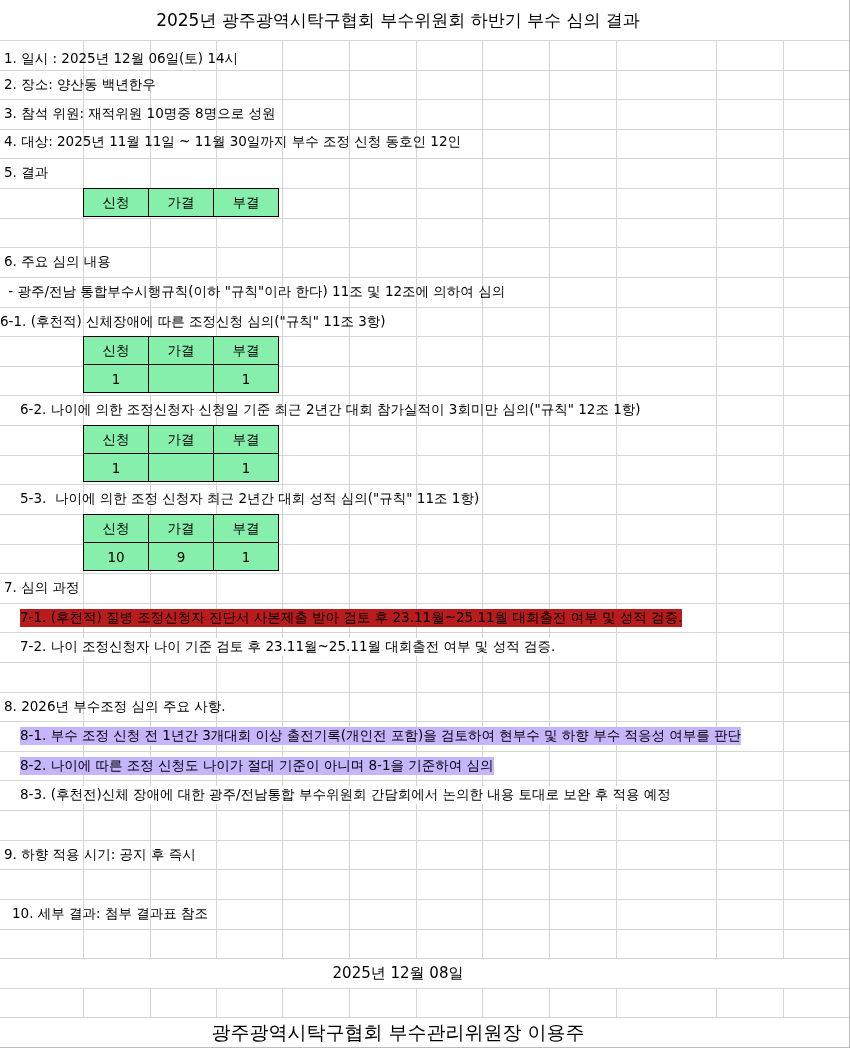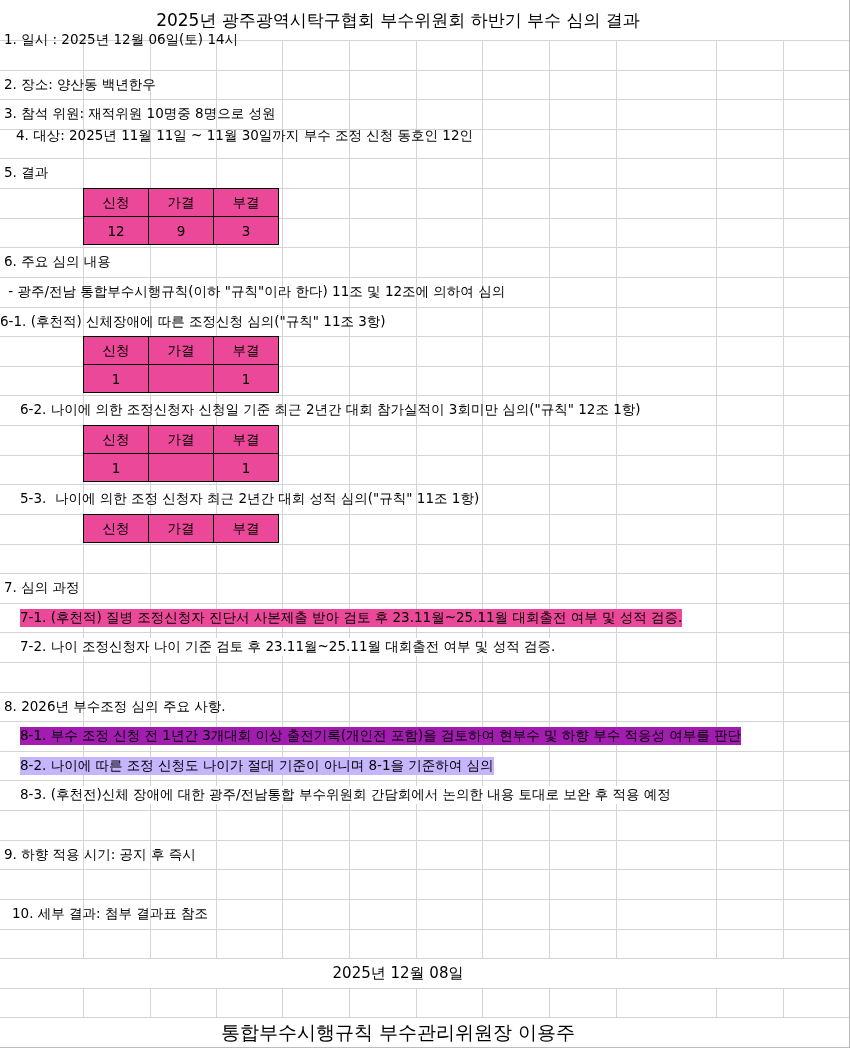--- a/index.html
+++ b/index.html
@@ -8,21 +8,21 @@
   .grid { position: absolute; left: 0; top: 0; width: 850px; height: 1048px; }
   .vline { position: absolute; top: 0; width: 1px; background: #d4d4d4; }
   .hline { position: absolute; left: 0; height: 1px; background: #d4d4d4; }
   .row { position: absolute; left: 0; width: 796px; box-sizing: border-box;
     display: flex; align-items: center; font-size: 13.5px; white-space: nowrap; }
   .row.center { justify-content: center; }
   .row .txt { background: transparent; }
   .title { font-size: 17px; }
   .date { font-size: 15px; }
   .sign { font-size: 19px; }
-  .mini { position: absolute; border-collapse: collapse; background: #ec4899; padding-left: 8px; }
+  .mini { position: absolute; border-collapse: collapse; background: #86efac; padding-left: 8px; }
   .mini td { border: 1px solid #000; width: 65px; height: 28px; padding: 0;
     text-align: center; font-size: 13.5px; box-sizing: border-box; }
   .border-box { position: absolute; left: 0; top: 0; width: 849px; height: 1047px;
     border-right: 1px solid #bcbcbc; border-bottom: 1px solid #bcbcbc; box-sizing: content-box; pointer-events:none; }
 </style>
 </head>
 <body>
 
 <div class="grid">
   <div class="vline" style="left:83px;height:1048px"></div>
@@ -81,48 +81,43 @@
 
 <div class="border-box"></div>
 
 <div class="row center title" style="top:0;height:40px">
   <span class="txt"></span>
 </div>
 <div class="row center title" style="top:0;height:40px">
   <span class="txt">2025년 광주광역시탁구협회 부수위원회 하반기 부수 심의 결과</span>
 </div>
 
-<div class="row" style="top:25px;height:30px;padding-left:4px">
+<div class="row" style="top:44px;height:30px;padding-left:4px">
   <span class="txt">1. 일시 : 2025년 12월 06일(토) 14시</span>
 </div>
 <div class="row" style="top:70px;height:29px;padding-left:4px">
   <span class="txt">2. 장소: 양산동 백년한우</span>
 </div>
 <div class="row" style="top:99px;height:30px;padding-left:4px">
   <span class="txt">3. 참석 위원: 재적위원 10명중 8명으로 성원</span>
 </div>
-<div class="row" style="top:121px;height:29px;padding-left:16px">
+<div class="row" style="top:127px;height:29px;padding-left:4px">
   <span class="txt">4. 대상: 2025년 11월 11일 ~ 11월 30일까지 부수 조정 신청 동호인 12인</span>
 </div>
 <div class="row" style="top:158px;height:30px;padding-left:4px">
   <span class="txt">5. 결과</span>
 </div>
 
 <table class="mini" style="left:83px;top:188px">
   <tbody>
       <tr>
     <td>신청</td>
     <td>가결</td>
     <td>부결</td>
   </tr>
-  <tr>
-    <td>12</td>
-    <td>9</td>
-    <td>3</td>
-  </tr>
 </tbody>
   </table>
 
 <div class="row" style="top:247px;height:30px;padding-left:4px">
   <span class="txt">6. 주요 심의 내용</span>
 </div>
 <div class="row" style="top:277px;height:30px;padding-left:4px">
   <span class="txt" style="white-space:pre"> - 광주/전남 통합부수시행규칙(이하 "규칙"이라 한다) 11조 및 12조에 의하여 심의</span>
 </div>
 <div class="row" style="top:307px;height:29px;">
@@ -167,51 +162,56 @@
   <span class="txt" style="white-space:pre">5-3.  나이에 의한 조정 신청자 최근 2년간 대회 성적 심의("규칙" 11조 1항)</span>
 </div>
 
 <table class="mini" style="left:83px;top:514px">
   <tbody>
       <tr>
     <td>신청</td>
     <td>가결</td>
     <td>부결</td>
   </tr>
+  <tr>
+    <td>10</td>
+    <td>9</td>
+    <td>1</td>
+  </tr>
 </tbody>
   </table>
 
 <div class="row" style="top:573px;height:30px;padding-left:4px">
   <span class="txt">7. 심의 과정</span>
 </div>
 <div class="row" style="top:603px;height:29px;padding-left:20px">
-  <span class="txt" style="background:#ec4899">7-1. (후천적) 질병 조정신청자 진단서 사본제출 받아 검토 후 23.11월~25.11월 대회출전 여부 및 성적 검증.</span>
+  <span class="txt" style="background:#b91c1c">7-1. (후천적) 질병 조정신청자 진단서 사본제출 받아 검토 후 23.11월~25.11월 대회출전 여부 및 성적 검증.</span>
 </div>
 <div class="row" style="top:632px;height:30px;padding-left:20px">
   <span class="txt" style="background:#fff">7-2. 나이 조정신청자 나이 기준 검토 후 23.11월~25.11월 대회출전 여부 및 성적 검증.</span>
 </div>
 
 <div class="row" style="top:692px;height:29px;padding-left:4px">
   <span class="txt">8. 2026년 부수조정 심의 주요 사항.</span>
 </div>
 <div class="row" style="top:721px;height:30px;padding-left:20px">
-  <span class="txt" style="background:#a21caf">8-1. 부수 조정 신청 전 1년간 3개대회 이상 출전기록(개인전 포함)을 검토하여 현부수 및 하향 부수 적응성 여부를 판단</span>
+  <span class="txt" style="background:#c4b5fd">8-1. 부수 조정 신청 전 1년간 3개대회 이상 출전기록(개인전 포함)을 검토하여 현부수 및 하향 부수 적응성 여부를 판단</span>
 </div>
 <div class="row" style="top:751px;height:29px;padding-left:20px">
   <span class="txt" style="background:#c4b5fd">8-2. 나이에 따른 조정 신청도 나이가 절대 기준이 아니며 8-1을 기준하여 심의</span>
 </div>
 <div class="row" style="top:780px;height:30px;padding-left:20px">
   <span class="txt" style="background:#fff">8-3. (후천전)신체 장애에 대한 광주/전남통합 부수위원회 간담회에서 논의한 내용 토대로 보완 후 적용 예정</span>
 </div>
 
 <div class="row" style="top:840px;height:29px;padding-left:4px">
   <span class="txt">9. 하향 적용 시기: 공지 후 즉시</span>
 </div>
 <div class="row" style="top:899px;height:30px;padding-left:12px">
   <span class="txt">10. 세부 결과: 첨부 결과표 참조</span>
 </div>
 
 <div class="row center date" style="top:958px;height:30px">
   <span class="txt">2025년 12월 08일</span>
 </div>
 <div class="row center sign" style="top:1017px;height:31px">
-  <span class="txt">통합부수시행규칙 부수관리위원장 이용주</span>
+  <span class="txt">광주광역시탁구협회 부수관리위원장 이용주</span>
 </div>
 
 </body></html>

